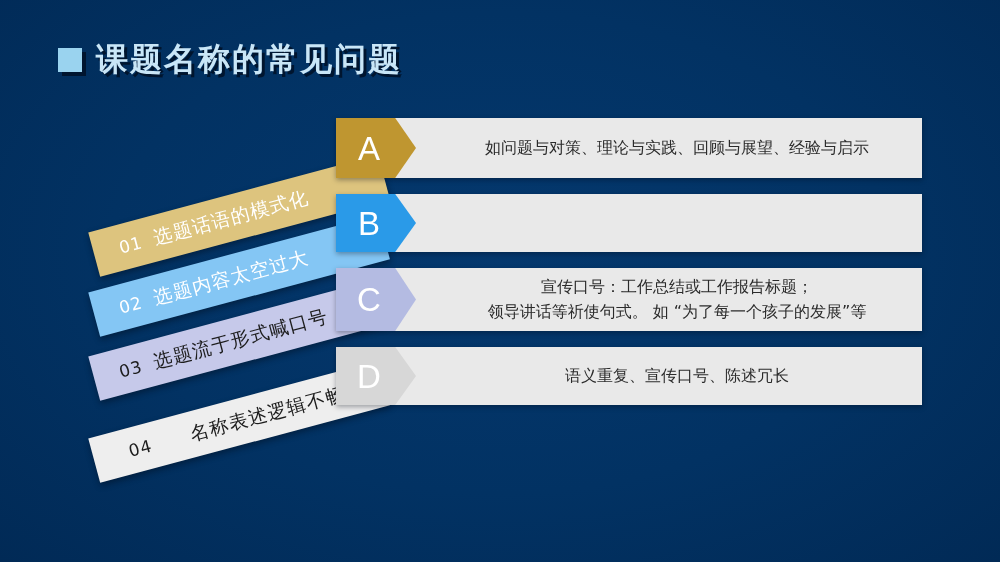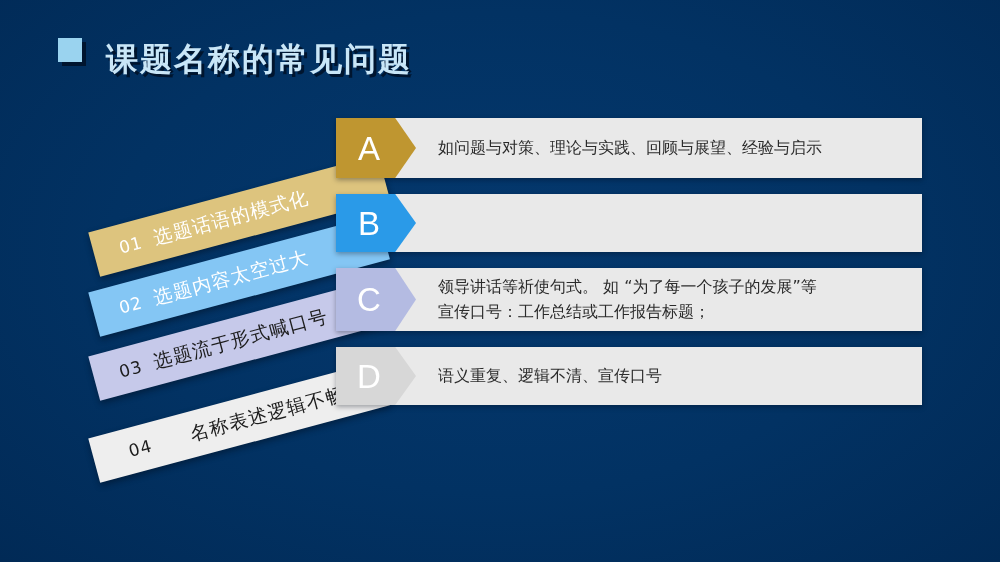--- a/index.html
+++ b/index.html
@@ -19,21 +19,22 @@
     background: radial-gradient(ellipse at 50% 45%, #04386e 0%, #023263 55%, #012a56 100%);
     overflow: hidden;
   }
 
   
   #title-area {
     position: absolute;
     left: 58px;
     top: 38px;
     display: flex;
-    gap: 24px;
+    align-items: center;
+    gap: 14px;
   }
   #title-bullet {
     width: 24px;
     height: 24px;
     background: #9ad3ef;
     box-shadow: 4px 4px 0 rgba(0, 14, 32, 0.75);
   }
   #title-text {
     font-family: "DejaVu Sans", "Liberation Sans", sans-serif;
     font-size: 32px;
@@ -118,20 +119,21 @@
     color: #ffffff;
     line-height: 1;
     padding-right: 14px;
   }
   .row-body {
     flex: 1 1 auto;
     display: flex;
     flex-direction: column;
     justify-content: center;
     padding: 6px 6px 6px 22px;
+    text-align: center;
   }
   .row-line {
     font-family: "DejaVu Sans", "Liberation Sans", sans-serif;
     font-size: 16px;
     color: #2b2b2b;
     line-height: 1.55;
     white-space: nowrap;
   }
   #row-0 { height: 60px; }
   #row-1 { height: 58px; }
@@ -199,29 +201,29 @@
       <div class="row-tag">
         <span class="tag-letter">B</span>
       </div>
     </div>
 
     <div class="row" id="row-2">
       <div class="row-tag">
         <span class="tag-letter">C</span>
       </div>
       <div class="row-body">
+        <div class="row-line">宣传口号：工作总结或工作报告标题；</div>
         <div class="row-line">领导讲话等祈使句式。 如 “为了每一个孩子的发展”等</div>
-        <div class="row-line">宣传口号：工作总结或工作报告标题；</div>
       </div>
     </div>
 
     <div class="row" id="row-3">
       <div class="row-tag">
         <span class="tag-letter">D</span>
       </div>
       <div class="row-body">
-        <div class="row-line">语义重复、逻辑不清、宣传口号</div>
+        <div class="row-line">语义重复、宣传口号、陈述冗长</div>
       </div>
     </div>
 
   </div>
 
 </div>
 
 </body></html>

